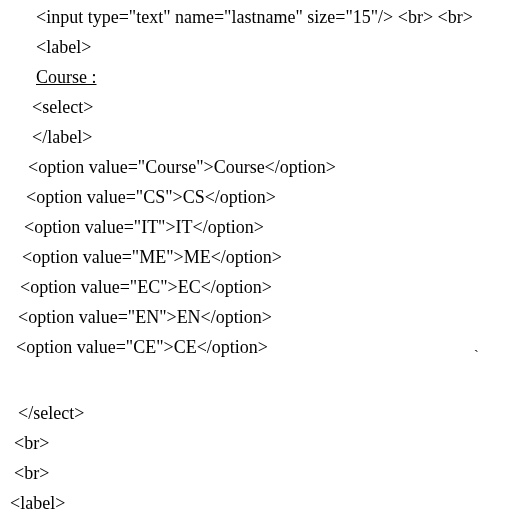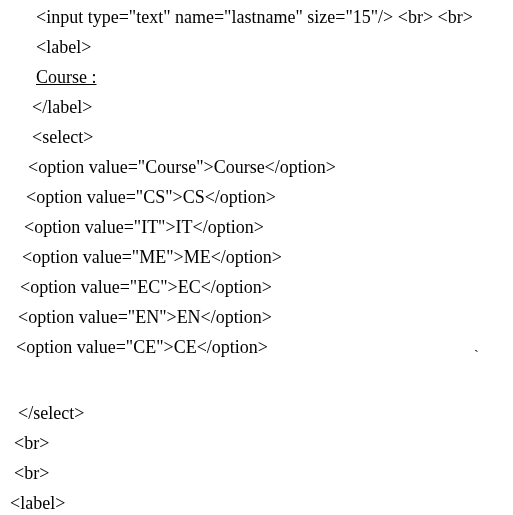--- a/index.html
+++ b/index.html
@@ -47,22 +47,22 @@
       color: #000;
     }
   </style>
 </head>
 <body>
 
 <div class="page">
   <div class="line l1">&lt;input type="text" name="lastname" size="15"/&gt; &lt;br&gt; &lt;br&gt;</div>
   <div class="line l2">&lt;label&gt;</div>
   <div class="line l3">Course :</div>
+  <div class="line l5">&lt;select&gt;</div>
   <div class="line l4">&lt;/label&gt;</div>
-  <div class="line l5">&lt;select&gt;</div>
   <div class="line l6">&lt;option value="Course"&gt;Course&lt;/option&gt;</div>
   <div class="line l7">&lt;option value="CS"&gt;CS&lt;/option&gt;</div>
   <div class="line l8">&lt;option value="IT"&gt;IT&lt;/option&gt;</div>
   <div class="line l9">&lt;option value="ME"&gt;ME&lt;/option&gt;</div>
   <div class="line l10">&lt;option value="EC"&gt;EC&lt;/option&gt;</div>
   <div class="line l11">&lt;option value="EN"&gt;EN&lt;/option&gt;</div>
   <div class="line l12">&lt;option value="CE"&gt;CE&lt;/option&gt;</div>
   <div class="line l13">&lt;/select&gt;</div>
   <div class="line l14">&lt;br&gt;</div>
   <div class="line l15">&lt;br&gt;</div>

